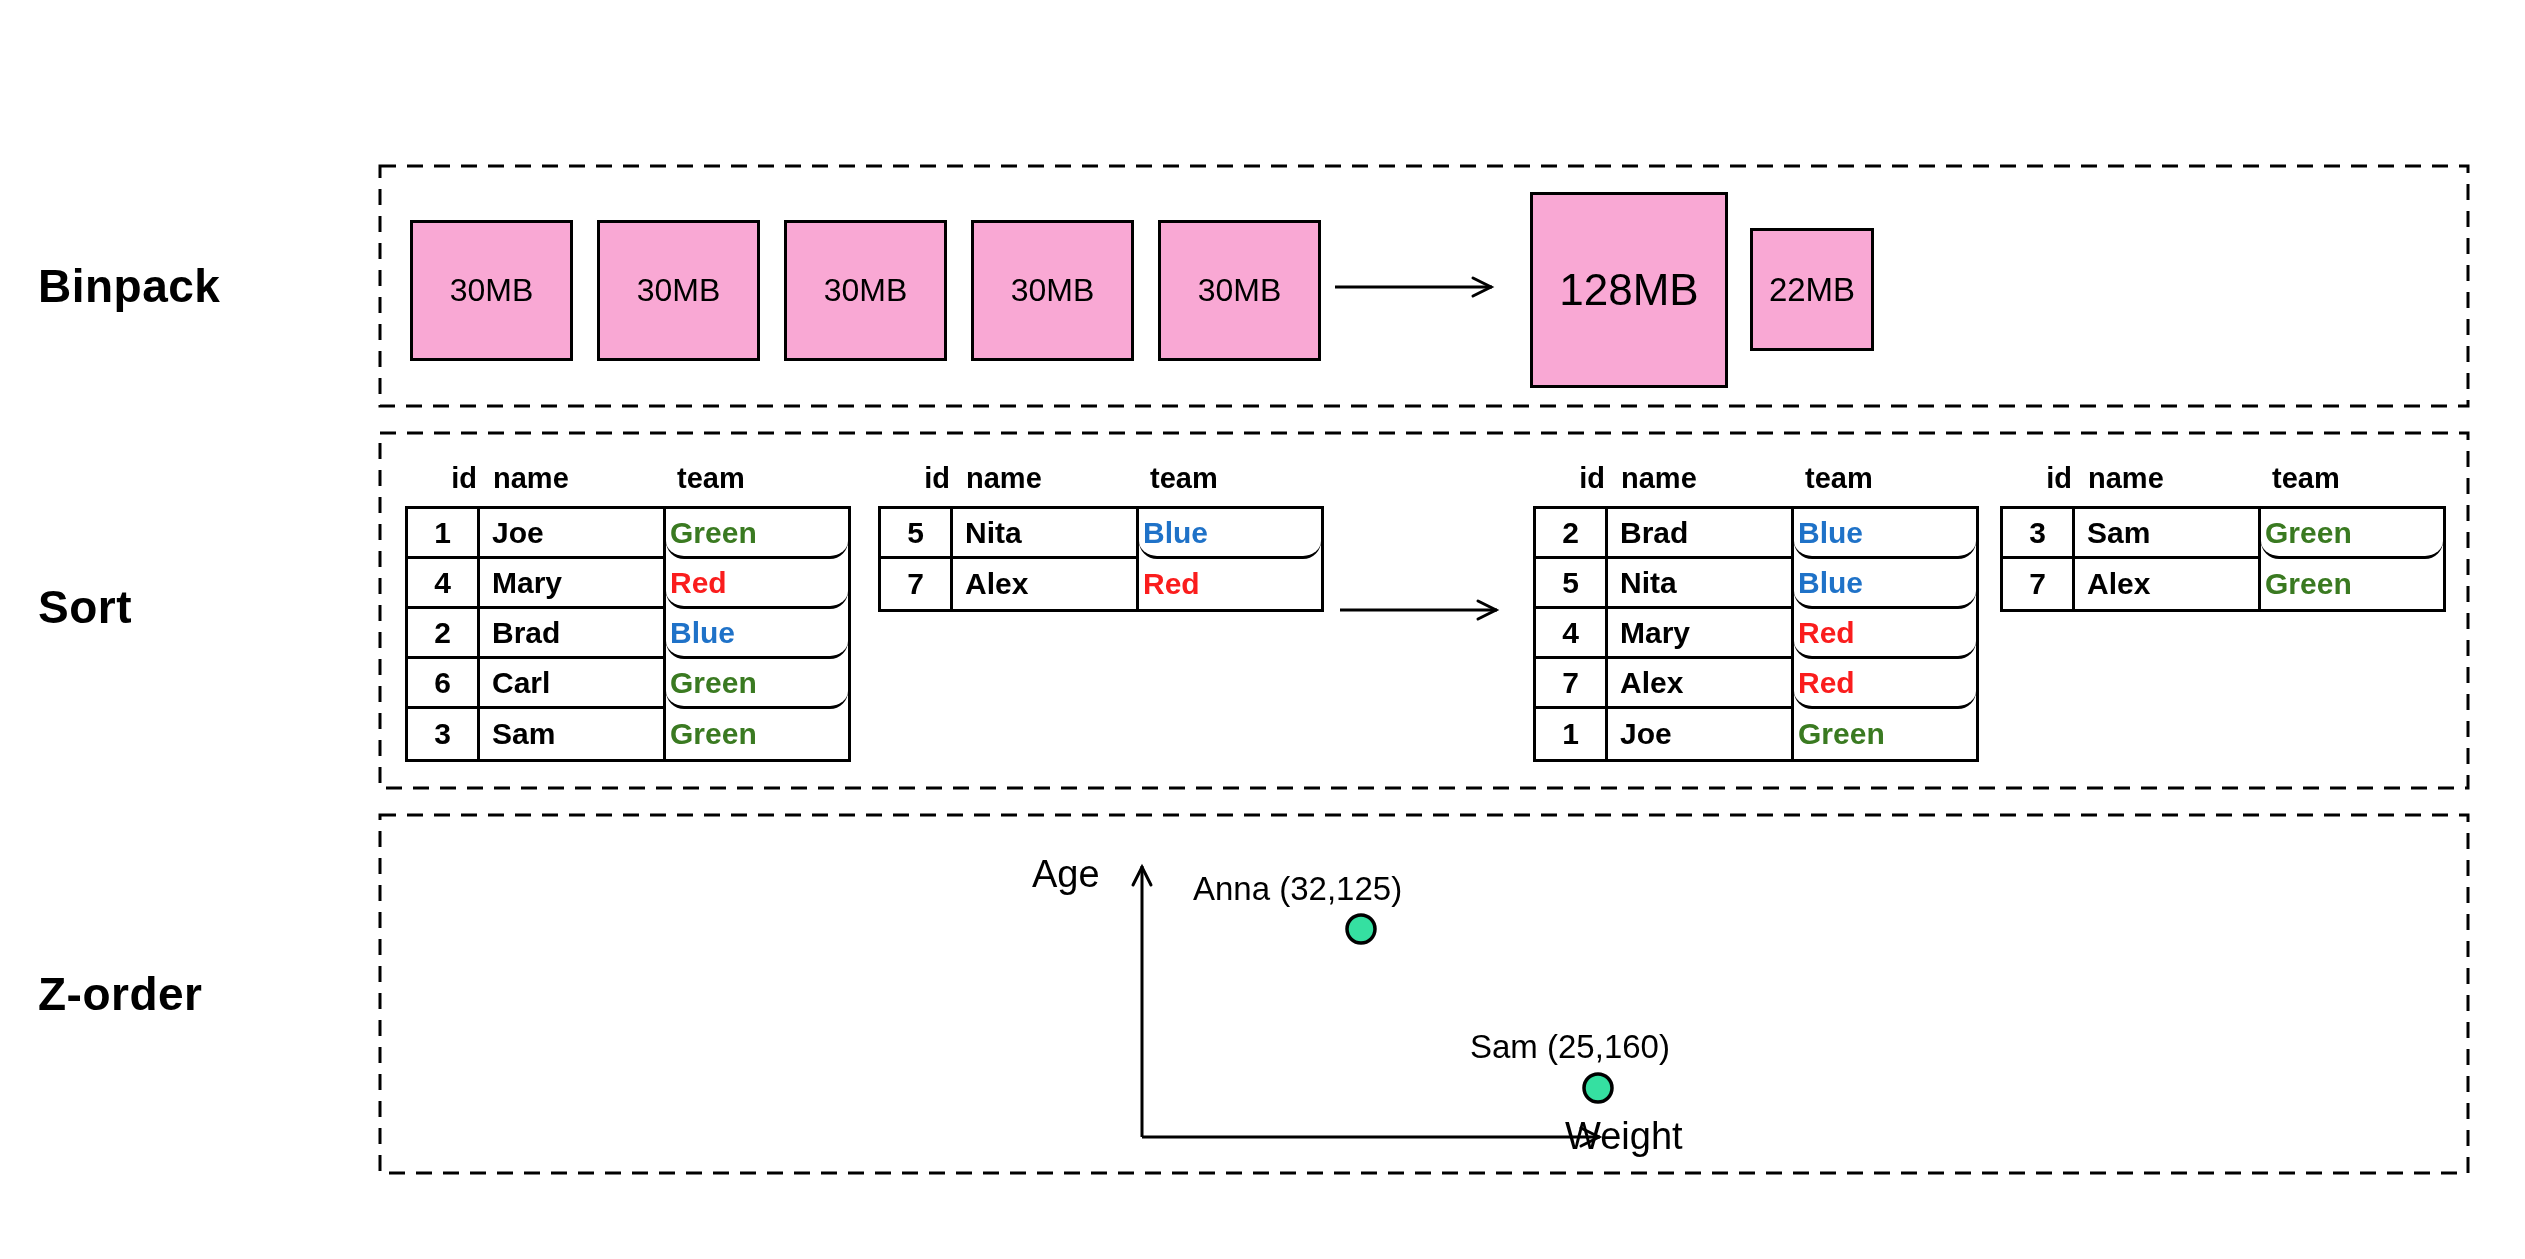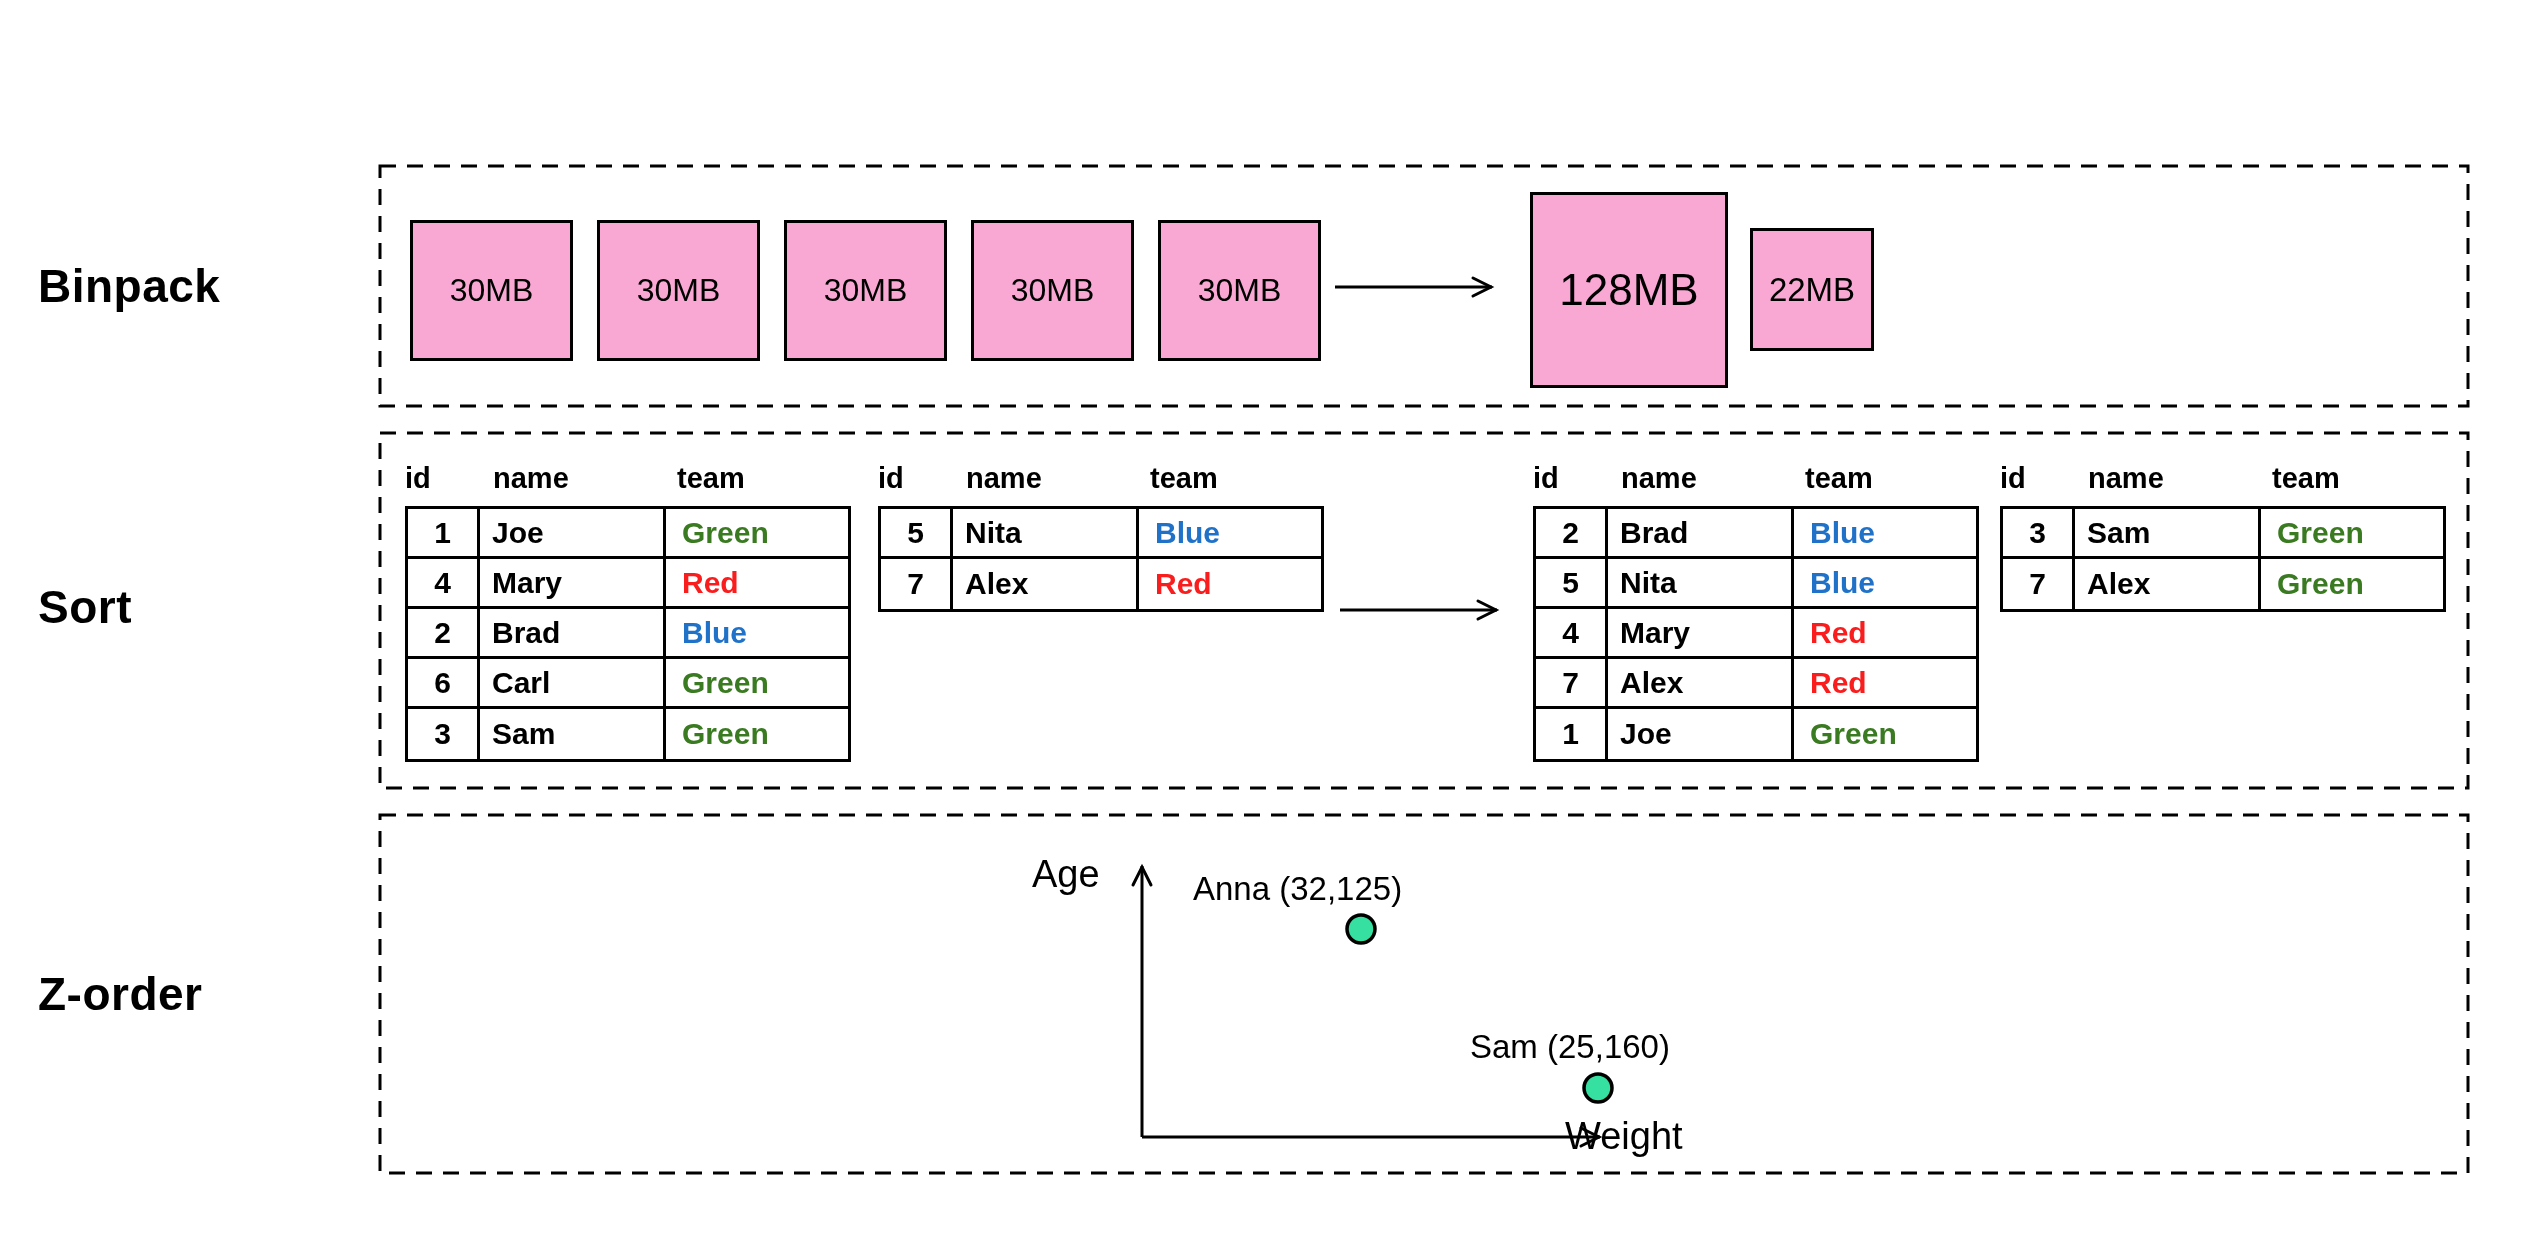--- a/index.html
+++ b/index.html
@@ -22,34 +22,34 @@
     position:absolute;
     border:3px solid #000;background:#f9a8d4;
     display:flex;align-items:center;justify-content:center;
     font-size:32px;font-weight:400;
   }
   .fbox.big{font-size:44px;}
   .fbox.small{font-size:33px;}
   
   .stable{position:absolute;top:462px;}
   .thead{display:flex;height:44px;font-size:29px;font-weight:700;align-items:flex-start;}
-  .h-id{width:72px;text-align:left;}
+  .h-id{width:72px;text-align:right;}
   .h-name{width:186px;padding-left:16px;box-sizing:border-box;}
   .h-team{padding-left:14px;}
   .tgrid{border:3px solid #000;display:inline-block;background:#fff;}
   .tr{display:flex;height:50px;}
   .td{
     box-sizing:border-box;height:50px;
     border-right:3px solid #000;border-bottom:3px solid #000;
     display:flex;align-items:center;
     font-size:30px;font-weight:700;white-space:nowrap;
   }
   .c-id{width:72px;justify-content:center;}
   .c-name{width:186px;padding-left:12px;}
-  .c-team{width:182px;padding-left:16px;border-right:none;}
+  .c-team{width:182px;padding-left:4px;border-right:none;border-radius:18px;}
   .tr:last-child .td{border-bottom:none;}
   
   .plot-label{position:absolute;font-size:38px;font-weight:400;line-height:42px;text-align:right;}
   .point-label{position:absolute;font-size:33px;font-weight:400;line-height:36px;white-space:nowrap;text-align:right;}
 </style>
 </head>
 <body>
 
 <div class="canvas">
 

